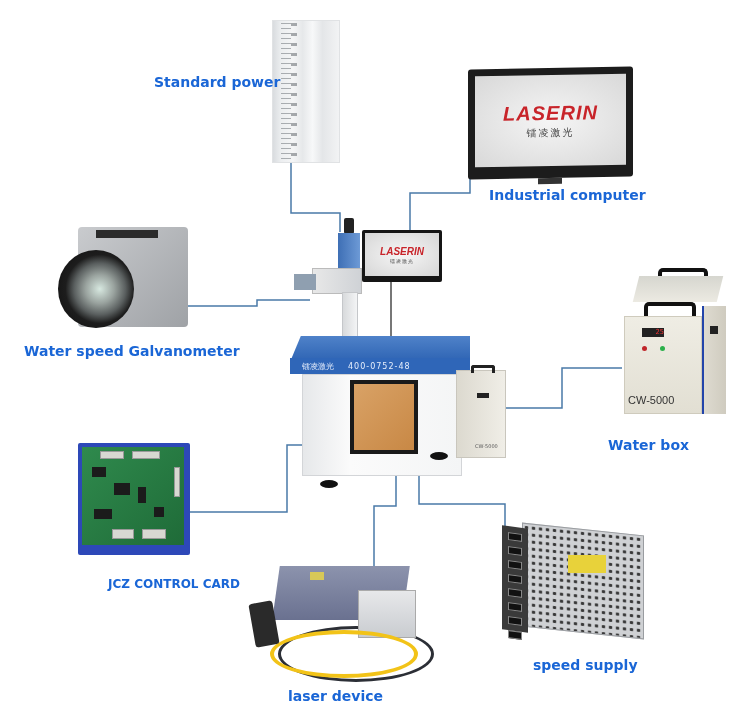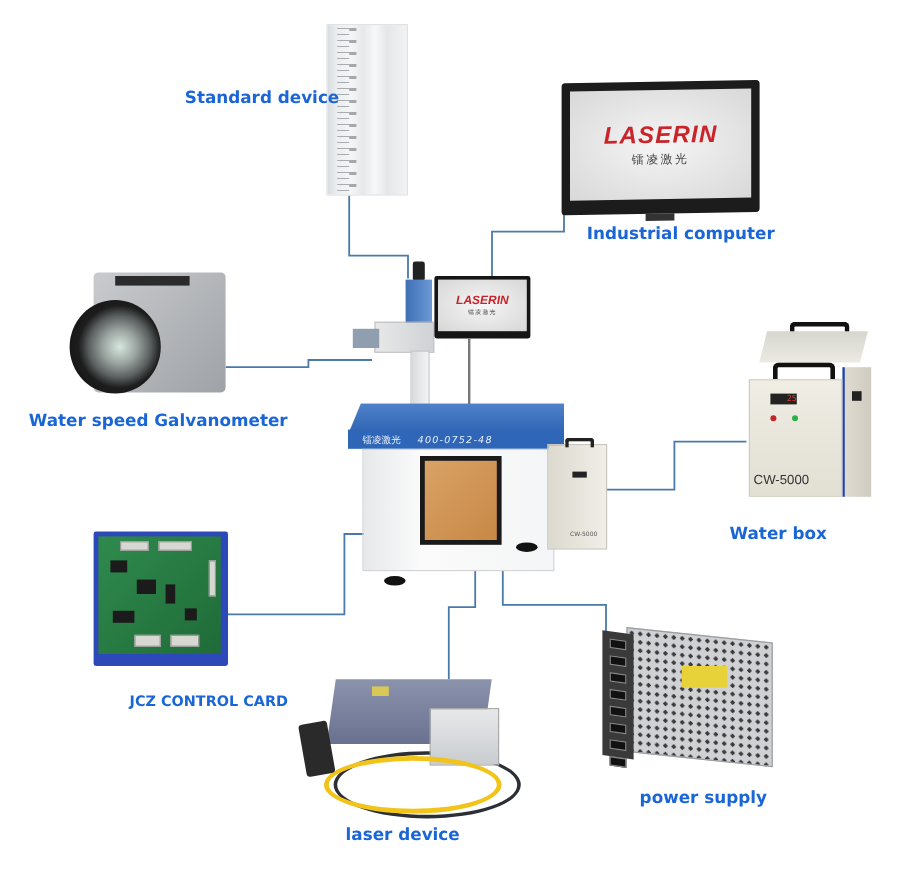--- a/index.html
+++ b/index.html
@@ -34,21 +34,21 @@
   .m-galvo { position: absolute; left: 22px; top: 50px; width: 50px; height: 26px; background: linear-gradient(90deg,#e8e8e8,#cfd2d6); border: 1px solid #bbb; }
   .m-lens { position: absolute; left: 4px; top: 56px; width: 22px; height: 16px; background: #8f9fb0; }
   .m-column { position: absolute; left: 52px; top: 74px; width: 16px; height: 48px; background: linear-gradient(90deg,#d8dadc,#f3f4f5); border: 1px solid #c5c7ca; }
   .m-monitor { position: absolute; left: 72px; top: 12px; width: 80px; height: 52px; background: #151515; border-radius: 2px; }
   .m-monitor .scr { position: absolute; left: 3px; top: 3px; right: 3px; bottom: 6px; background: radial-gradient(#f6f6f6,#d6d6d6); display: flex; flex-direction: column; align-items: center; justify-content: center; }
   .m-monitor .brand { font-size: 10px; letter-spacing: 0; }
   .m-monitor .brand-sub { font-size: 5px; letter-spacing: 1px; }
   .m-cable { position: absolute; left: 100px; top: 64px; width: 2px; height: 60px; background: #777; }
   .m-table { position: absolute; left: 0; top: 118px; width: 180px; height: 26px; background: linear-gradient(180deg,#4f82c9,#2d63b3); clip-path: polygon(6% 0, 100% 0, 100% 100%, 0 100%); }
   .m-tablefront { position: absolute; left: 0; top: 140px; width: 180px; height: 16px; background: #2f66b8; color: #e6eefc; font-size: 8px; display: flex; align-items: center; padding-left: 12px; gap: 14px; }
-  .m-tablefront .phone { font-style: italic; letter-spacing: 1px; }
+  .m-tablefront .phone { letter-spacing: 1px; }
   .m-cabinet { position: absolute; left: 12px; top: 156px; width: 160px; height: 102px; background: linear-gradient(90deg,#e6e8ea,#fbfbfb 30%,#f4f5f6); border: 1px solid #d3d5d8; }
   .m-window { position: absolute; left: 60px; top: 162px; width: 68px; height: 74px; background: #1a1a1a; padding: 4px; }
   .m-window .glass { width: 100%; height: 100%; background: linear-gradient(135deg,#d9a266,#c88845); }
   .m-foot { position: absolute; width: 18px; height: 8px; background: #111; border-radius: 50%; }
 
   
   .chiller-s { position: absolute; left: 166px; top: 152px; width: 50px; height: 88px; background: linear-gradient(90deg,#dcd9cf,#f0eee7); border: 1px solid #c9c6bd; }
   .chiller-s .handle { position: absolute; left: 14px; top: -6px; width: 24px; height: 8px; border: 3px solid #222; border-bottom: none; border-radius: 3px 3px 0 0; }
   .chiller-s .disp { position: absolute; left: 20px; top: 22px; width: 12px; height: 5px; background: #222; }
   .chiller-s .txt { position: absolute; left: 18px; bottom: 8px; font-size: 5px; color: #555; }
@@ -107,21 +107,21 @@
     <polyline points="374,566 374,506 396,506 396,446"></polyline>
 
     <polyline points="419,446 419,504 505,504 505,572"></polyline>
   </g>
 </svg>
 
 <div class="abs ruler">
   <div class="ticks"></div>
   <div class="nums"></div>
 </div>
-<div class="label" style="left:154px; top:74px;">Standard device</div>
+<div class="label" style="left:154px; top:74px;">Standard power</div>
 
 <div class="abs monitor">
   <div class="screen">
     <div class="brand">LASERIN</div>
     <div class="brand-sub">镭凌激光</div>
   </div>
   <div class="stand"></div>
 </div>
 <div class="label" style="left:489px; top:187px;">Industrial computer</div>
 
@@ -210,13 +210,13 @@
       <i></i>
       <i></i>
       <i></i>
       <i></i>
       <i></i>
       <i></i>
       <i></i>
       <i></i>
     </div>
 </div>
-<div class="label" style="left:533px; top:657px;">power supply</div>
+<div class="label" style="left:533px; top:657px;">speed supply</div>
 
 </body></html>

